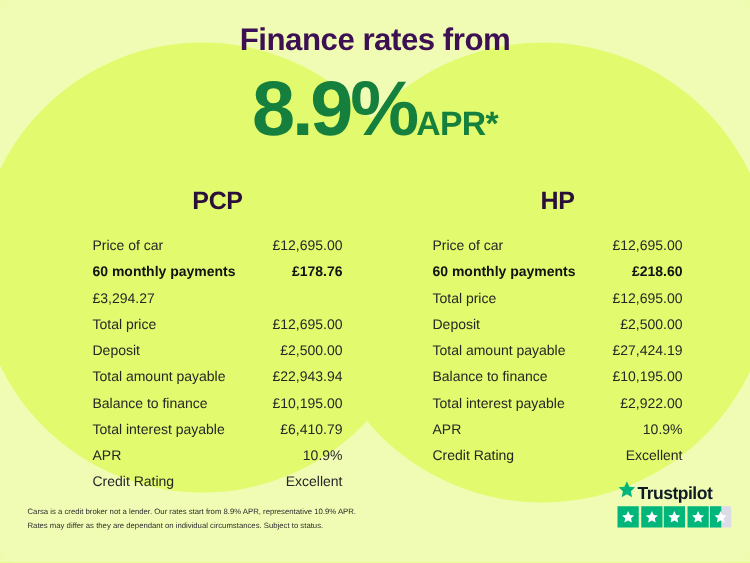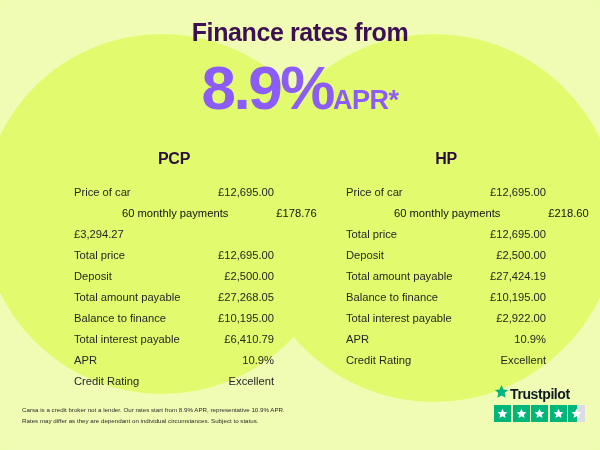--- a/index.html
+++ b/index.html
@@ -30,57 +30,57 @@
   
   #headline{
     position:absolute; left:0; top:18px; width:600px;
     text-align:center;
     font-size:25px; font-weight:bold; letter-spacing:-0.4px;
     color:#3c1053;
   }
   #rate-line{
     position:absolute; left:0; top:52px; width:600px;
     text-align:center;
-    color:#8b5cf6;
+    color:#15803d;
     white-space:nowrap;
   }
   #rate-value{
     font-size:62px; font-weight:bold; letter-spacing:-2.5px;
     vertical-align:baseline;
   }
   #rate-suffix{
     font-size:27px; font-weight:bold; letter-spacing:-0.5px;
     vertical-align:baseline;
   }
 
   
   .col{ position:absolute; top:150px; }
   #col-pcp{ left:58px;  width:232px; }
   #col-hp{  left:330px; width:232px; }
 
   .col-title{
     text-align:center;
-    font-size:16px; font-weight:bold;
+    font-size:20px; font-weight:bold;
     color:#2a0f3a;
     letter-spacing:-0.3px;
     margin-bottom:14px;
   }
   .rows{ padding:0 16px; }
   .row{
     display:flex;
     justify-content:space-between;
     align-items:baseline;
     font-size:11.2px;
     color:#262626;
     height:21px;
     line-height:21px;
     white-space:nowrap;
   }
   .row.strong .row-label,
-  .row.strong .row-value{ font-weight:normal; color:#121212;margin-left:48px; }
+  .row.strong .row-value{ font-weight:bold; color:#121212; }
   .row-label{ text-align:left; }
   .row-value{ text-align:right; }
 
   
   #disclaimer{
     position:absolute; left:22px; top:404px; width:330px;
     font-size:6.2px; line-height:1.85;
     color:#2b2b2b;
   }
   #disclaimer div{ white-space:nowrap; }
@@ -142,21 +142,21 @@
           <div class="row">
             <span class="row-label">Total price</span>
             <span class="row-value">£12,695.00</span>
           </div>
           <div class="row">
             <span class="row-label">Deposit</span>
             <span class="row-value">£2,500.00</span>
           </div>
           <div class="row">
             <span class="row-label">Total amount payable</span>
-            <span class="row-value">£27,268.05</span>
+            <span class="row-value">£22,943.94</span>
           </div>
           <div class="row">
             <span class="row-label">Balance to finance</span>
             <span class="row-value">£10,195.00</span>
           </div>
           <div class="row">
             <span class="row-label">Total interest payable</span>
             <span class="row-value">£6,410.79</span>
           </div>
           <div class="row">

